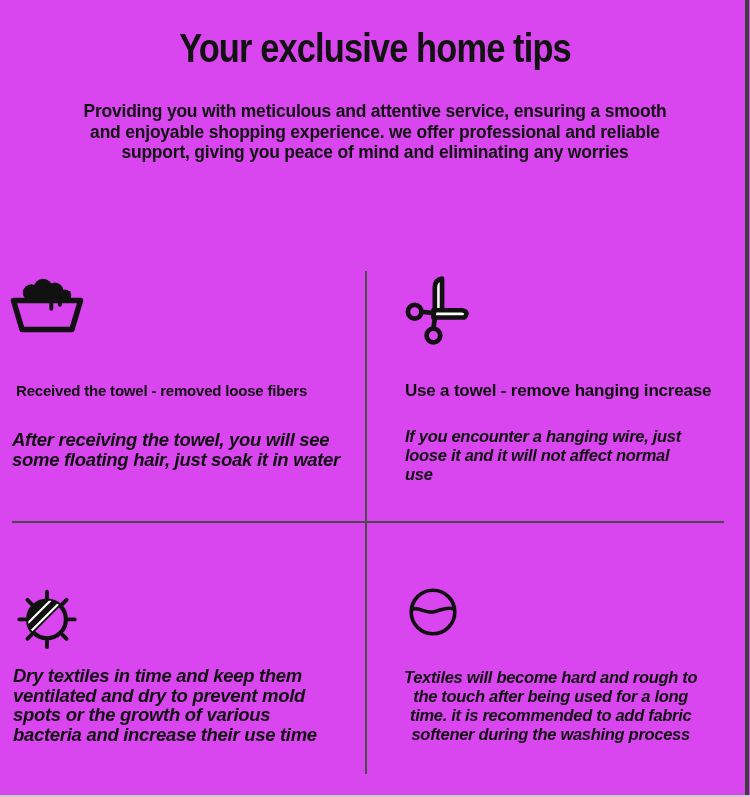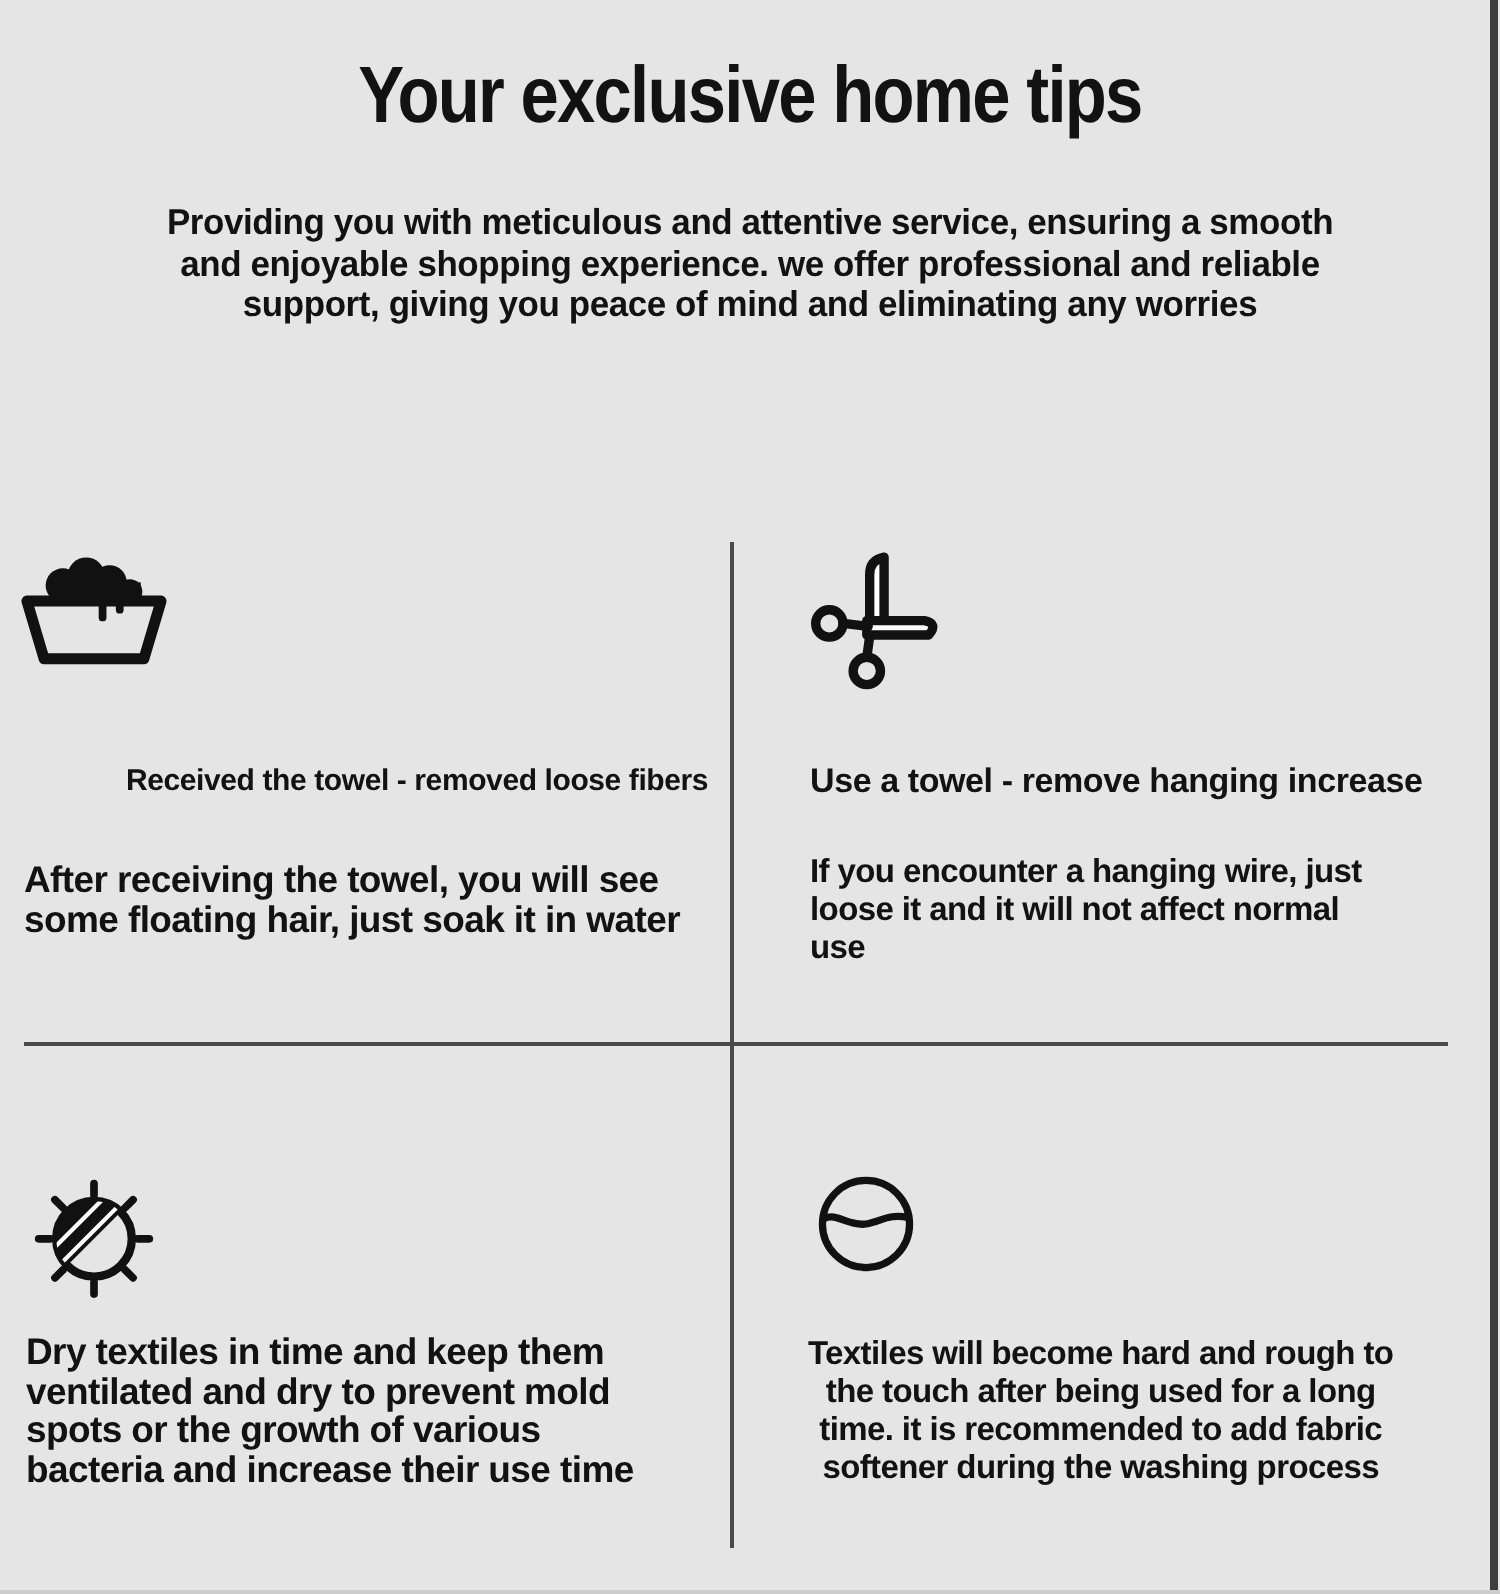--- a/index.html
+++ b/index.html
@@ -4,21 +4,21 @@
 <style>
   html, body {
     margin: 0;
     padding: 0;
     background: #ffffff;
   }
   #page {
     position: relative;
     width: 750px;
     height: 797px;
-    background: #e5e5e5;
+    background: #d946ef;
     overflow: hidden;
     font-family: "Liberation Sans", sans-serif;
     color: #121212;
   }
   
   .title {
     position: absolute;
     top: 26px;
     left: 0;
     width: 750px;
@@ -89,28 +89,29 @@
   #cell-tr .icon { left: 34px; top: 0px;  width: 72px; height: 78px; }
   #cell-bl .icon { left: 12px; top: 56px; width: 70px; height: 70px; }
   #cell-br .icon { left: 33px; top: 55px; width: 66px; height: 66px; }
 
   .tip-heading {
     position: absolute;
     font-weight: bold;
     white-space: nowrap;
     letter-spacing: -0.2px;
   }
-  #cell-tl .tip-heading { left: 16px; top: 110px; font-size: 15px; margin-left: 47px; }
+  #cell-tl .tip-heading { left: 16px; top: 110px; font-size: 15px; }
   #cell-tr .tip-heading { left: 38px; top: 109px; font-size: 17px; }
 
   .tip-body {
     position: absolute;
     font-weight: bold;
     white-space: pre-line;
     letter-spacing: -0.3px;
+    font-style: italic;
   }
   #cell-tl .tip-body { left: 12px; top: 158px; font-size: 18.5px; line-height: 19.5px; }
   #cell-tr .tip-body { left: 38px; top: 155px; font-size: 16.5px; line-height: 19px; }
   #cell-bl .tip-body { left: 13px; top: 139px; font-size: 18.5px; line-height: 19.5px; }
   #cell-br .tip-body { left: 37px; top: 144px; font-size: 16.5px; line-height: 19px; }
 
   svg { display: block; width: 100%; height: 100%; }
 </style>
 </head>
 <body>

